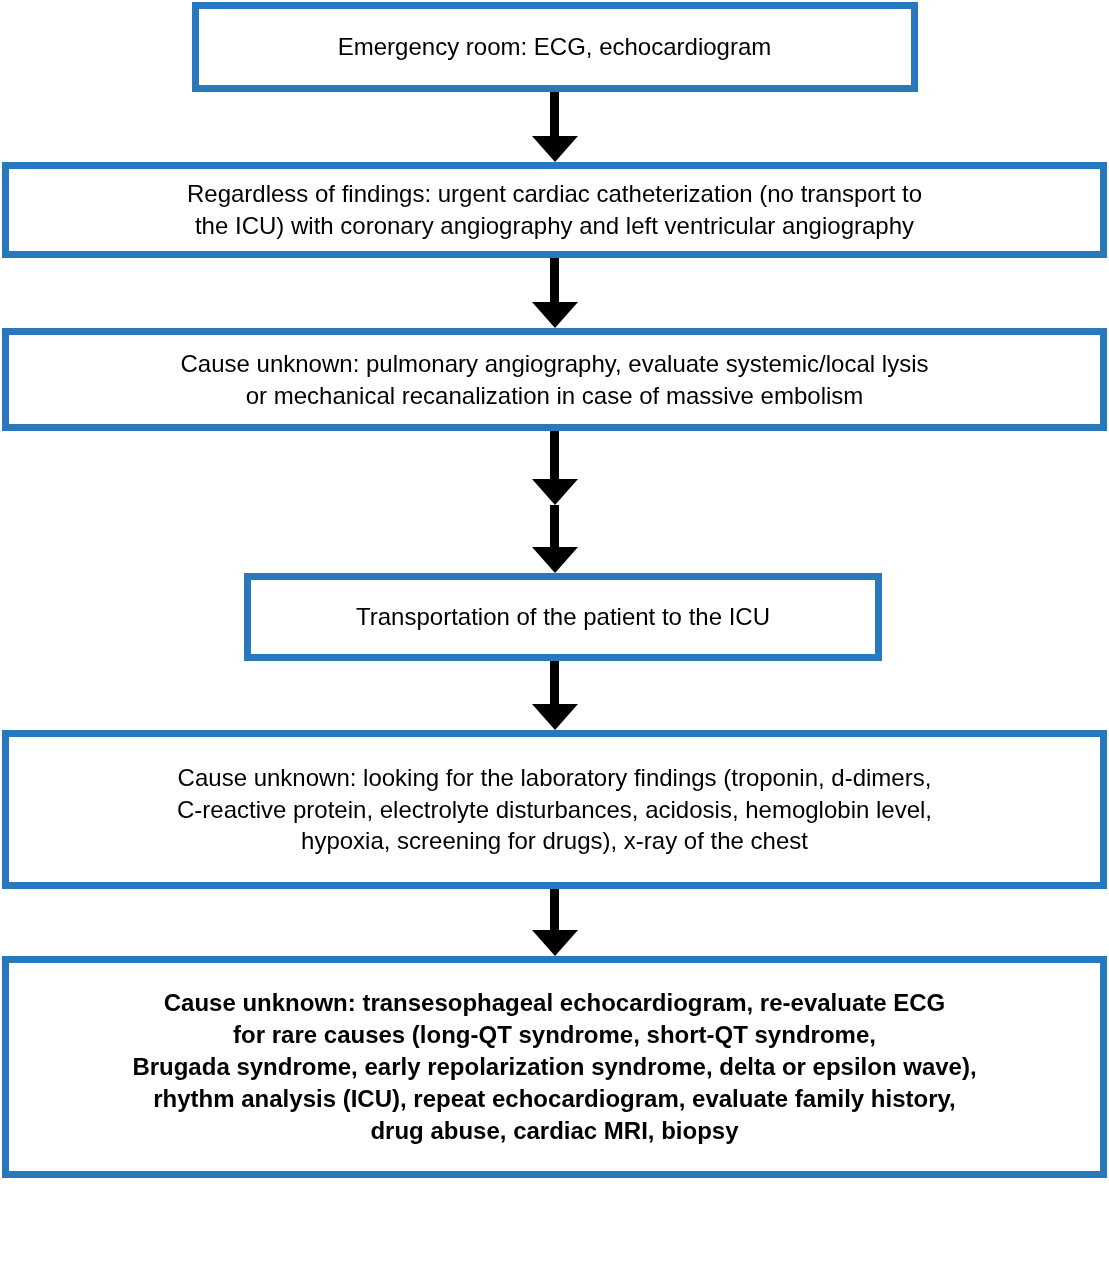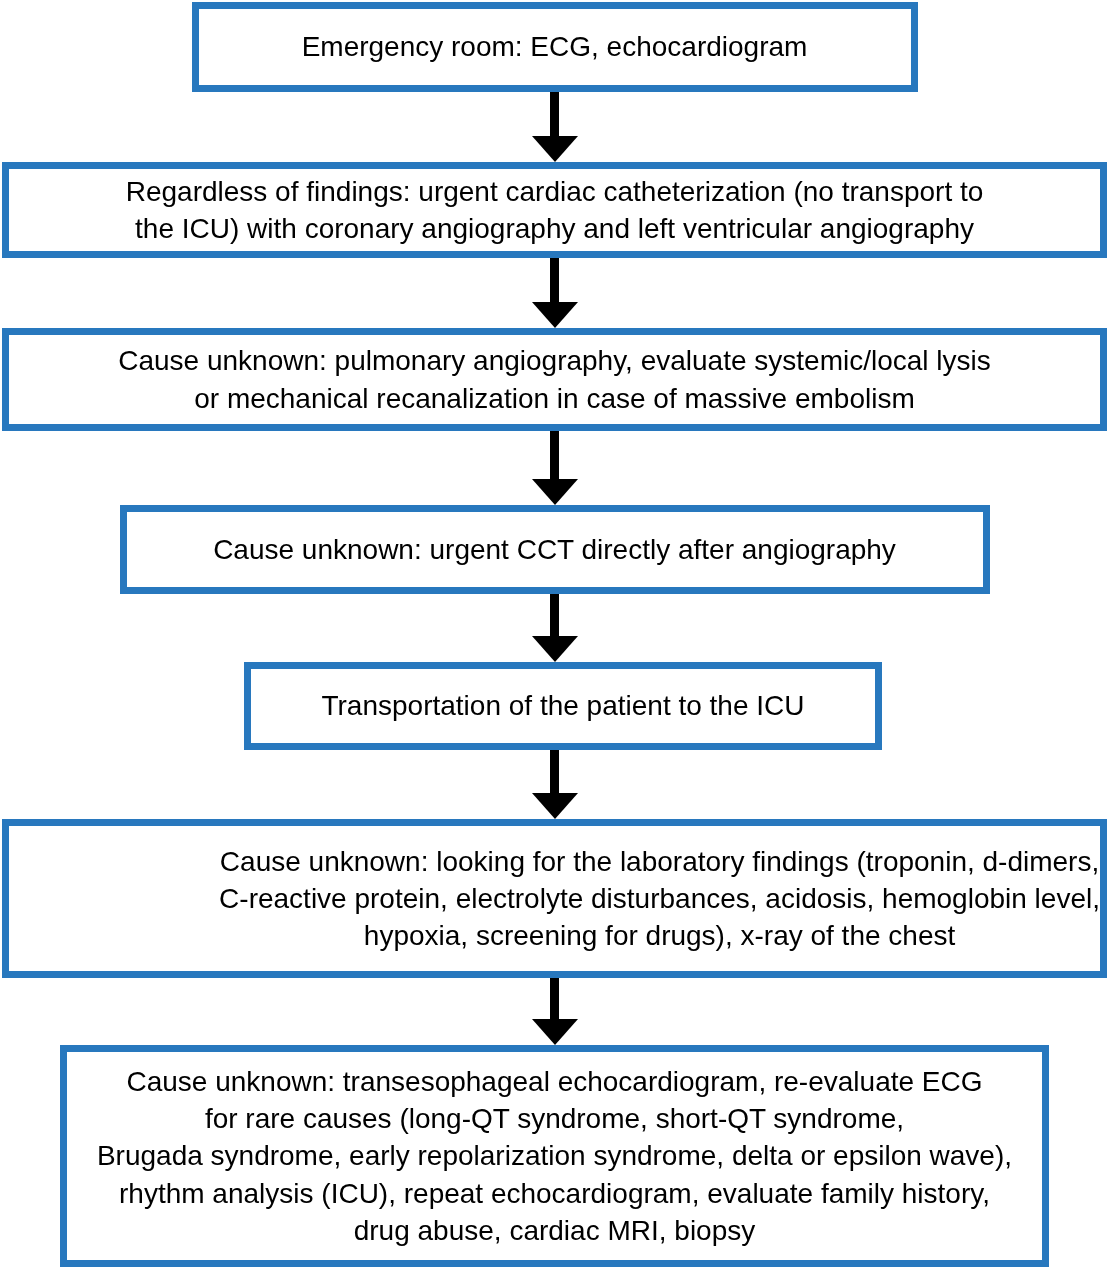--- a/index.html
+++ b/index.html
@@ -27,33 +27,33 @@
   }
   .flow-box {
     box-sizing: border-box;
     border: 7px solid var(--box-border);
     background: var(--box-background);
     color: var(--text);
     display: flex;
     align-items: center;
     justify-content: center;
     text-align: center;
-    font-size: 28px;
+    font-size: 24px;
   }
   .box-text {
     white-space: pre-line;
     line-height: 1.33;
   }
   .box-1 { width: 726px;  height: 90px;  }
   .box-2 { width: 1105px; height: 96px; }
   .box-3 { width: 1105px; height: 103px; }
   .box-4 { width: 870px;  height: 89px;  }
   .box-5 { width: 638px;  height: 88px; margin-left: 17px;  }
-  .box-6 { width: 1105px; height: 159px; justify-content: flex-end; }
-  .box-7 { width: 989px; height: 222px; }
+  .box-6 { width: 1105px; height: 159px; }
+  .box-7 { width: 1105px; height: 222px; font-weight: bold; }
   .arrow {
     display: flex;
     flex-direction: column;
     align-items: center;
   }
   .a-1 { height: 70px; }
   .a-2 { height: 70px; }
   .a-3 { height: 74px; }
   .a-4 { height: 68px; }
   .a-5 { height: 69px; }
@@ -98,23 +98,20 @@
   <div class="flow-box box-3">
     <span class="box-text">Cause unknown: pulmonary angiography, evaluate systemic/local lysis
 or mechanical recanalization in case of massive embolism</span>
   </div>
 
   <div class="arrow a-3">
     <div class="shaft"></div>
     <div class="head"></div>
   </div>
 
-  <div class="flow-box box-4">
-    <span class="box-text">Cause unknown: urgent CCT directly after angiography</span>
-  </div>
 
   <div class="arrow a-4">
     <div class="shaft"></div>
     <div class="head"></div>
   </div>
 
   <div class="flow-box box-5">
     <span class="box-text">Transportation of the patient to the ICU</span>
   </div>
 

